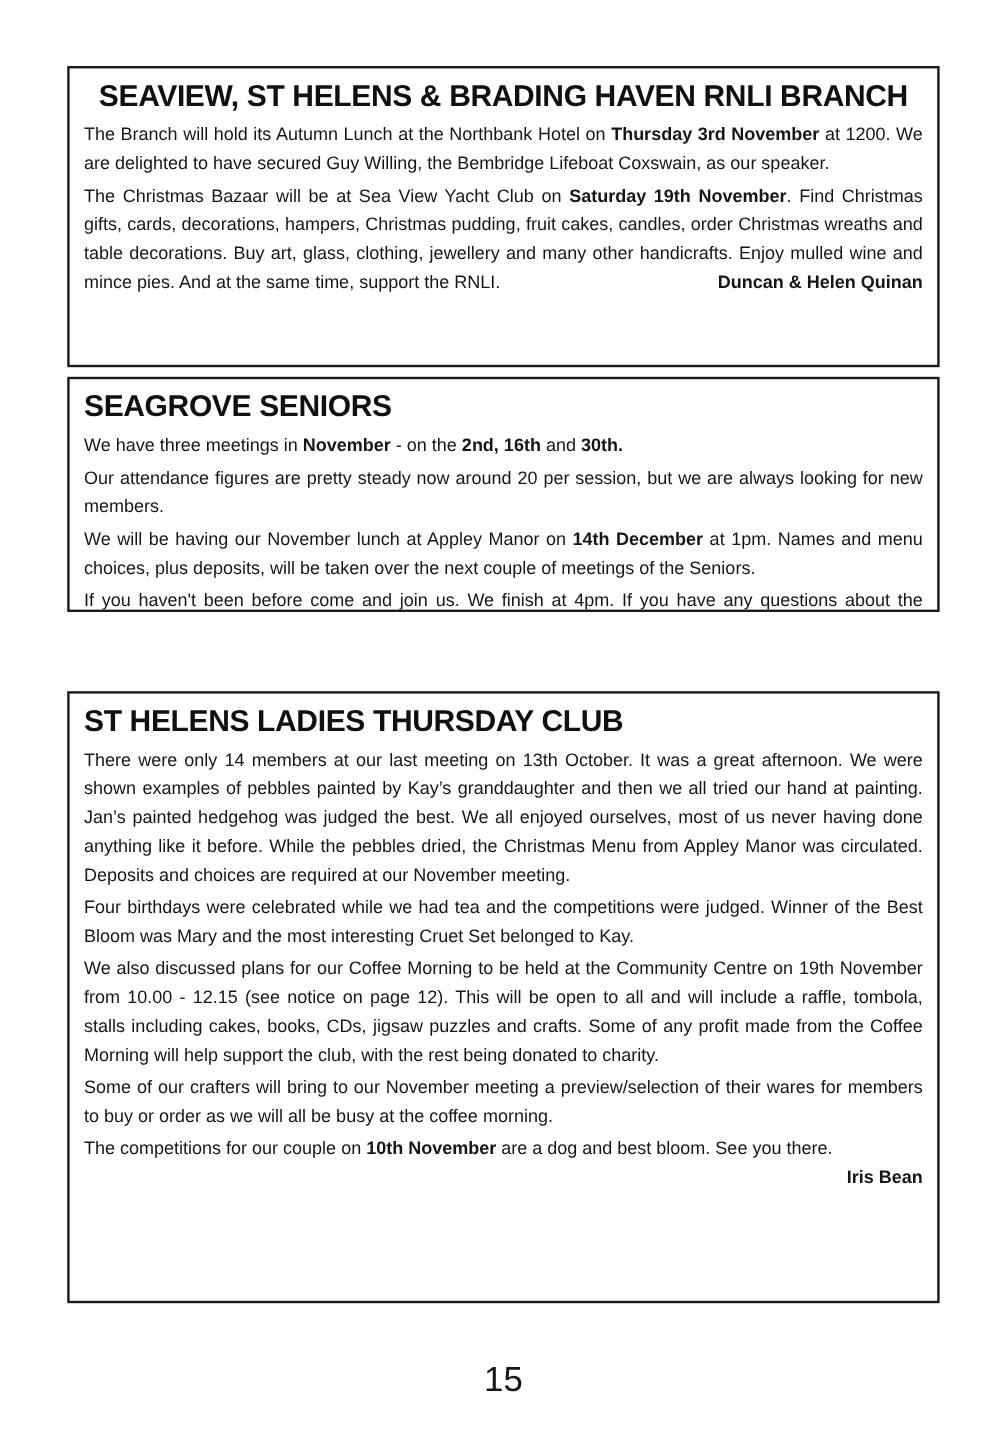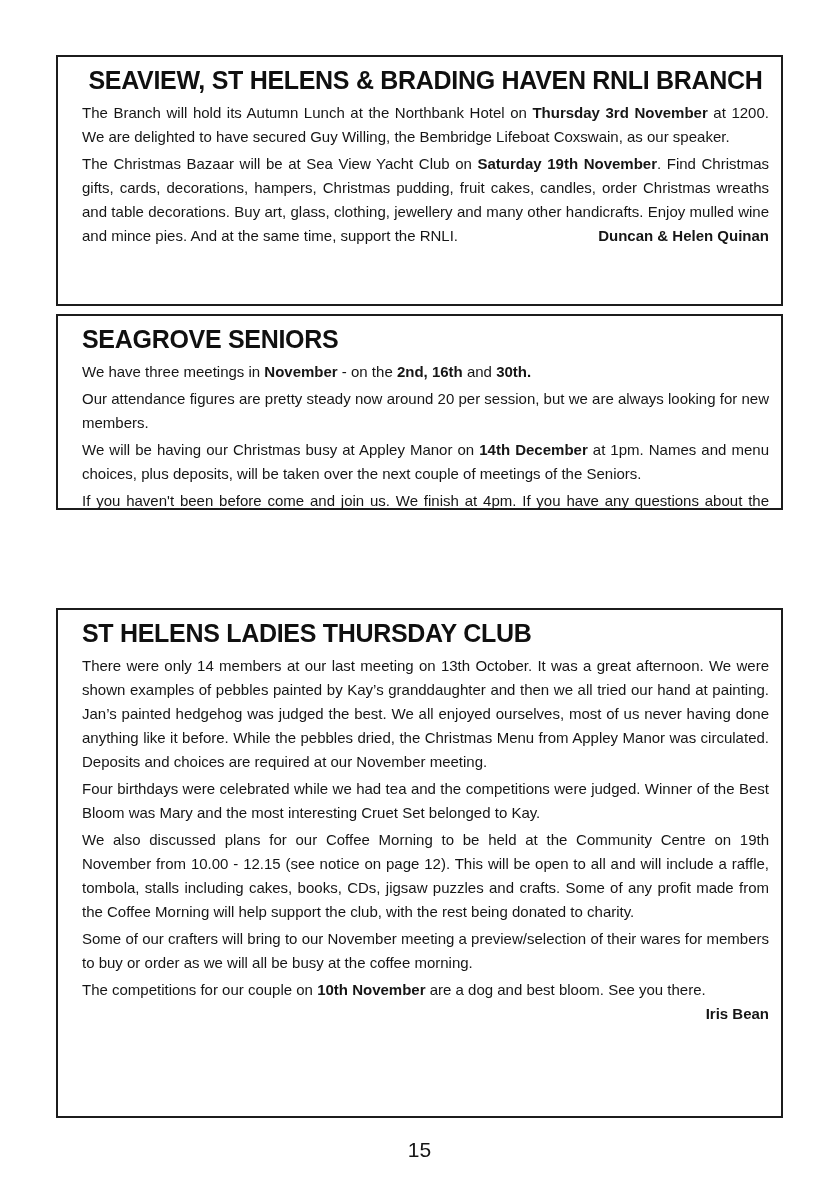--- a/index.html
+++ b/index.html
@@ -16,26 +16,26 @@
     font-family: "Liberation Sans", "DejaVu Sans", sans-serif;
     overflow: hidden;
   }
   .notice-box {
     position: absolute;
     left: 56px;
     width: 727px;
     box-sizing: border-box;
     border: 2px solid #1c1c1c;
     background: #ffffff;
-    padding: 6px 12px 8px 24px;
+    padding: 6px 12px 8px 12px;
     overflow: hidden;
   }
   #box-rnli    { top: 55px;  height: 251px; }
   #box-seniors { top: 314px; height: 196px; }
-  #box-ladies  { top: 608px; height: 510px; }
+  #box-ladies  { top: 576px; height: 510px; }
 
   .section-title {
     margin: 2px 0 6px 0;
     font-size: 25px;
     font-weight: 700;
     line-height: 30px;
     letter-spacing: -0.3px;
     color: #101010;
   }
   .title-center { text-align: center; }
@@ -44,49 +44,50 @@
     margin: 3px 0 0 0;
     font-size: 15px;
     line-height: 24px;
     text-align: justify;
     color: #161616;
   }
   .notice-box p span.b { font-weight: 700; }
   .notice-box p span.sig {
     float: right;
     font-weight: 700;
+    margin-left: 24px;
   }
 
   .page-number {
     position: absolute;
     left: 0;
     right: 0;
     top: 1136px;
     text-align: center;
-    font-size: 21px;
+    font-size: 29px;
     line-height: 28px;
     color: #161616;
   }
 </style>
 </head>
 <body>
 
 <div class="page">
 
   <section class="notice-box" id="box-rnli">
     <h2 class="section-title title-center">SEAVIEW, ST HELENS &amp; BRADING HAVEN RNLI BRANCH</h2>
     <p><span>The Branch will hold its Autumn Lunch at the Northbank Hotel on </span><span class="b">Thursday 3rd November</span><span> at 1200. We are delighted to have secured Guy Willing, the Bembridge Lifeboat Coxswain, as our speaker.</span></p>
     <p><span>The Christmas Bazaar will be at Sea View Yacht Club on </span><span class="b">Saturday 19th November</span><span>. Find Christmas gifts, cards, decorations, hampers, Christmas pudding, fruit cakes, candles, order Christmas wreaths and table decorations. Buy art, glass, clothing, jewellery and many other handicrafts. Enjoy mulled wine and mince pies. And at the same time, support the RNLI. </span><span class="b sig">Duncan &amp; Helen Quinan</span></p>
   </section>
 
   <section class="notice-box" id="box-seniors">
     <h2 class="section-title">SEAGROVE SENIORS</h2>
     <p><span>We have three meetings in </span><span class="b">November</span><span> - on the </span><span class="b">2nd, 16th</span><span> and </span><span class="b">30th.</span></p>
     <p><span>Our attendance figures are pretty steady now around 20 per session, but we are always looking for new members.</span></p>
-    <p><span>We will be having our Christmas busy at Appley Manor on </span><span class="b">14th December</span><span> at 1pm. Names and menu choices, plus deposits, will be taken over the next couple of meetings of the Seniors.</span></p>
+    <p><span>We will be having our November lunch at Appley Manor on </span><span class="b">14th December</span><span> at 1pm. Names and menu choices, plus deposits, will be taken over the next couple of meetings of the Seniors.</span></p>
     <p><span>If you haven't been before come and join us. We finish at 4pm. If you have any questions about the Seniors give me a call on 812250. </span><span class="b sig">Graham Bridger</span></p>
   </section>
 
   <section class="notice-box" id="box-ladies">
     <h2 class="section-title">ST HELENS LADIES THURSDAY CLUB</h2>
     <p><span>There were only 14 members at our last meeting on 13th October.  It was a great afternoon. We were shown examples of pebbles painted by Kay’s granddaughter and then we all tried our hand at painting. Jan’s painted hedgehog was judged the best. We all enjoyed ourselves, most of us never having done anything like it before. While the pebbles dried, the Christmas Menu from Appley Manor was circulated. Deposits and choices are required at our November meeting.</span></p>
     <p><span>Four birthdays were celebrated while we had tea and the competitions were judged. Winner of the Best Bloom was Mary and the most interesting Cruet Set belonged to Kay.</span></p>
     <p><span>We also discussed plans for our Coffee Morning to be held at the Community Centre on 19th November from 10.00 - 12.15 (see notice on page 12). This will be open to all and will include a raffle, tombola, stalls including cakes, books, CDs, jigsaw puzzles and crafts. Some of any profit made from the Coffee Morning will help support the club, with the rest being donated to charity.</span></p>
     <p><span>Some of our crafters will bring to our November meeting a preview/selection of their wares for members to buy or order as we will all be busy at the coffee morning.</span></p>
     <p><span>The competitions for our couple on </span><span class="b">10th November</span><span> are a dog and best bloom.  See you there.</span><span class="b sig">Iris Bean</span></p>

